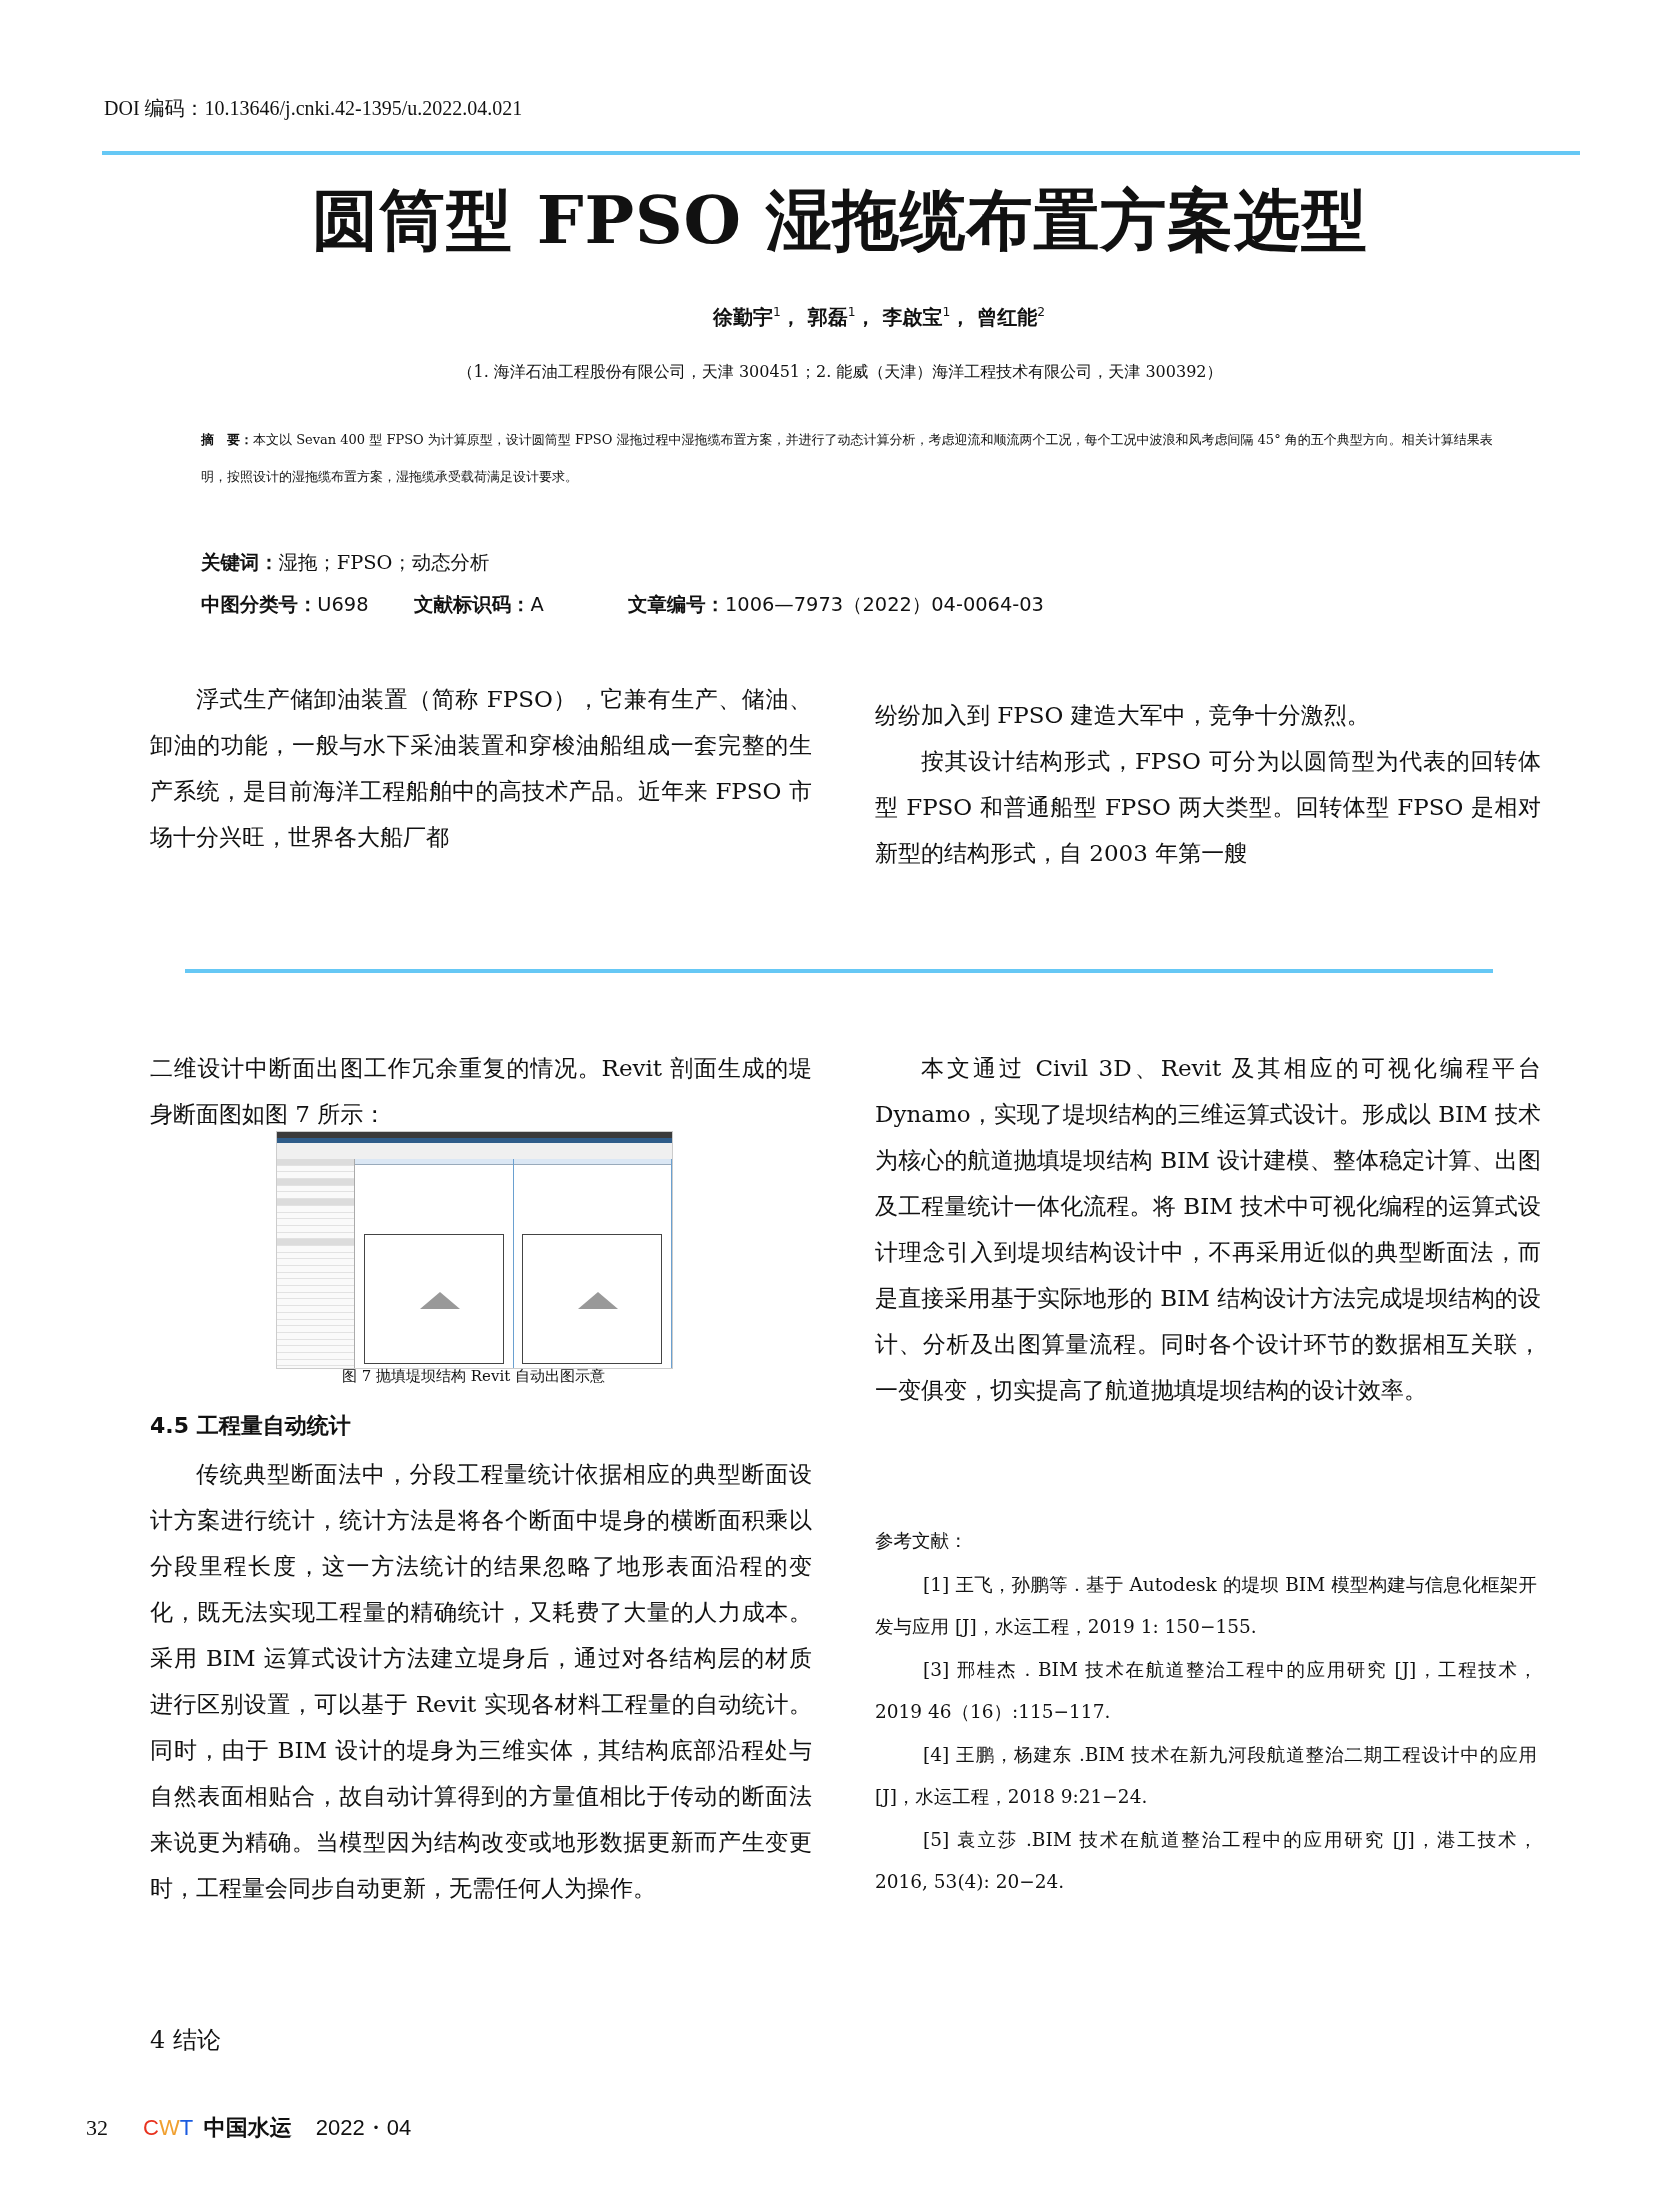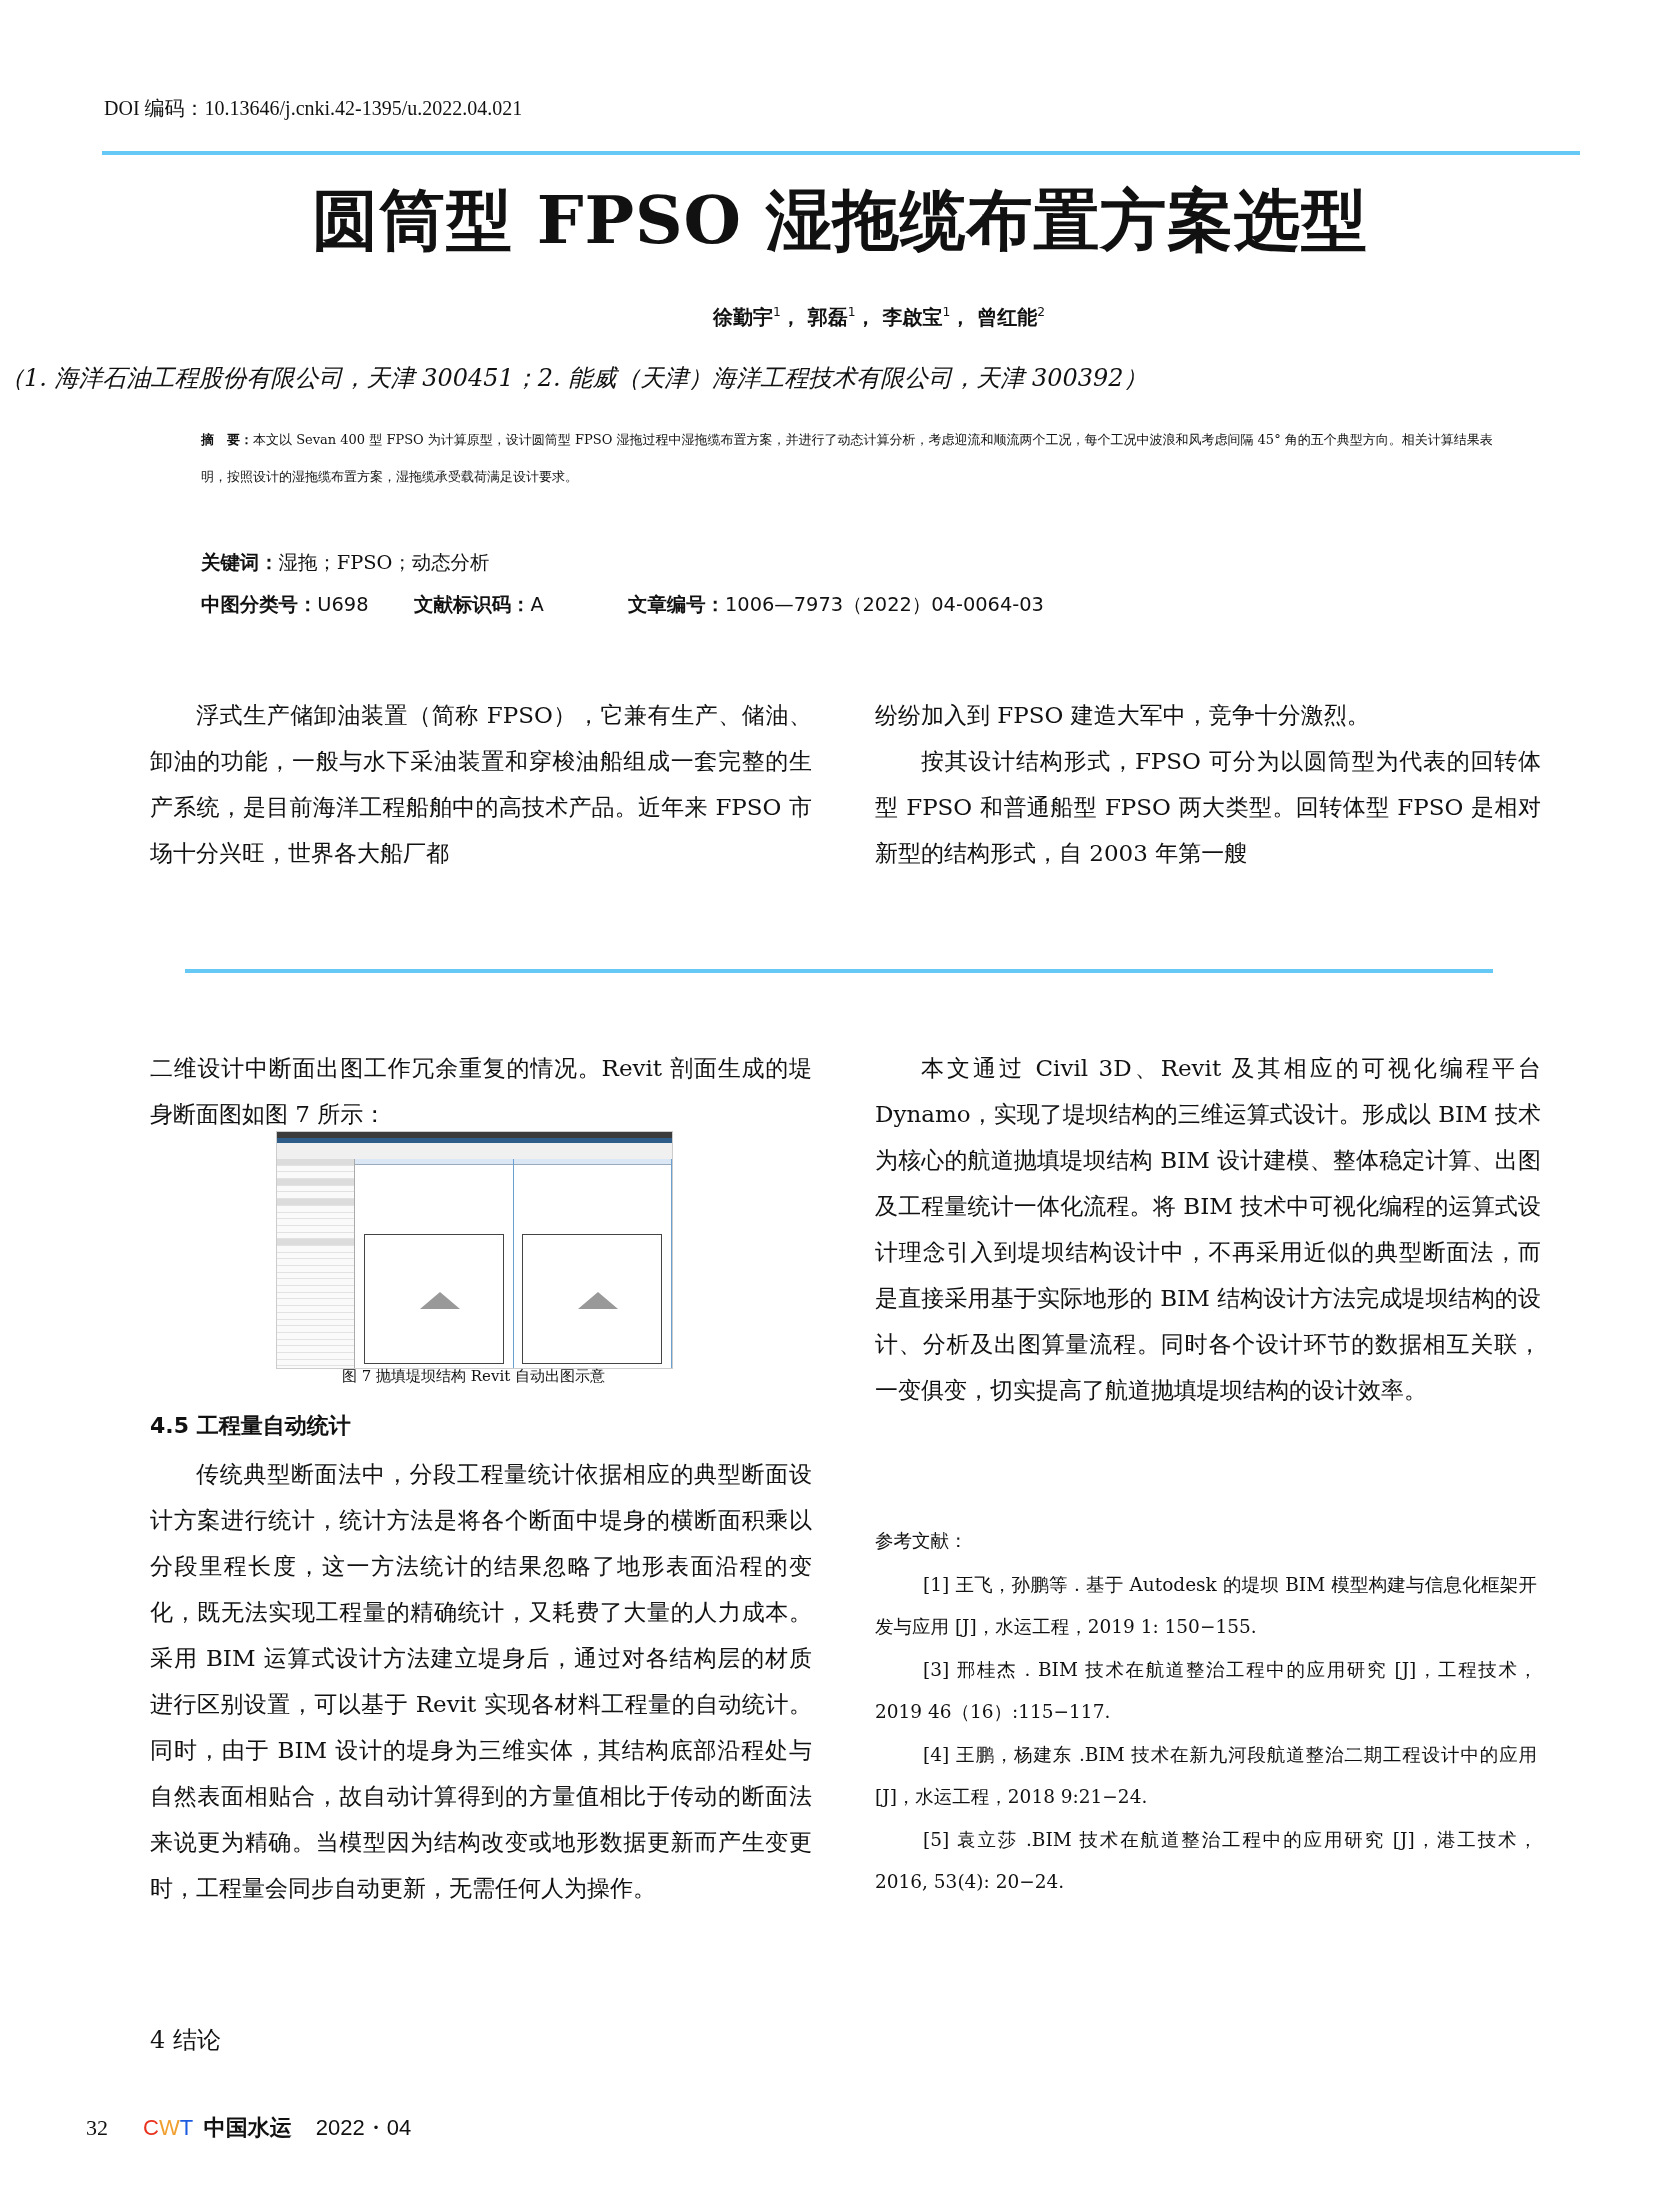--- a/index.html
+++ b/index.html
@@ -6,31 +6,31 @@
   body { width:1680px; height:2263px; position:relative; overflow:hidden;
          font-family:"DejaVu Serif","Liberation Serif",serif; color:#111; }
   .abs { position:absolute; }
   .doi { left:104px; top:95px; font-size:20px; font-family:"Liberation Serif",serif; }
   .rule-top { left:102px; top:151px; width:1478px; height:4.4px; background:#66c8f5; }
   .title { left:0; width:1680px; top:176px; text-align:center; font-size:66px; font-weight:bold;
            font-family:"DejaVu Serif",serif; letter-spacing:0.9px; }
   .authors { left:0; width:1680px; top:304px; text-align:center; font-size:20px; font-weight:bold;
              font-family:"DejaVu Sans",sans-serif;padding-left:39px; }
   .authors sup { font-size:12.3px; font-weight:normal; }
-  .affil { left:0; width:1680px; top:362px; font-size:24px; font-family:"DejaVu Serif",serif;font-style:italic; }
+  .affil { left:0; width:1680px; top:362px; text-align:center; font-size:16px; font-family:"DejaVu Serif",serif; }
   .abstract { left:201px; top:421px; width:1301px; font-size:13px; line-height:37px; font-family:"DejaVu Serif",serif; }
   .abstract .lbl { font-weight:bold; font-family:"DejaVu Sans",sans-serif; }
   .kw { left:201px; top:549px; font-size:19.4px; font-family:"DejaVu Serif",serif; }
   .kw .lbl { font-weight:bold; font-family:"DejaVu Sans",sans-serif; }
   .cls { left:201px; top:591px; font-size:19.4px; font-family:"DejaVu Sans",sans-serif; font-weight:bold; }
   .cls span.v { font-weight:normal; }
   .col { font-size:23px; line-height:46px; text-align:justify; font-family:"DejaVu Serif",serif; }
   .col p { margin:0; }
   .indent { text-indent:2em; }
-  .c1a { left:150px; top:692px; width:662px; }
+  .c1a { left:150px; top:676px; width:662px; }
   .c2a { left:875px; top:692px; width:666px; }
   .rule-mid { left:185px; top:969px; width:1308px; height:3.5px; background:#66c8f5; }
   .c1b { left:150px; top:1045px; width:662px; }
   .figure { left:276px; top:1131px; width:395px; height:236px; border:0.4px solid #ccc; background:#f4f4f4; overflow:hidden; }
   .fig-title-bar { height:6.2px; background:#3b3b3b; }
   .fig-menu { height:5.3px; background:#2f5d8a; }
   .fig-ribbon { height:16px; background:#f0f0f0; border-bottom:0.4px solid #bbb; }
   .fig-body { position:absolute; top:27px; left:0; right:0; bottom:0; display:flex; }
   .fig-left { width:77px; background:#fafafa; border-right:0.4px solid #aaa; font-size:2.6px; }
   .fig-left .row { height:5.7px; border-bottom:0.4px solid #e2e2e2; }

